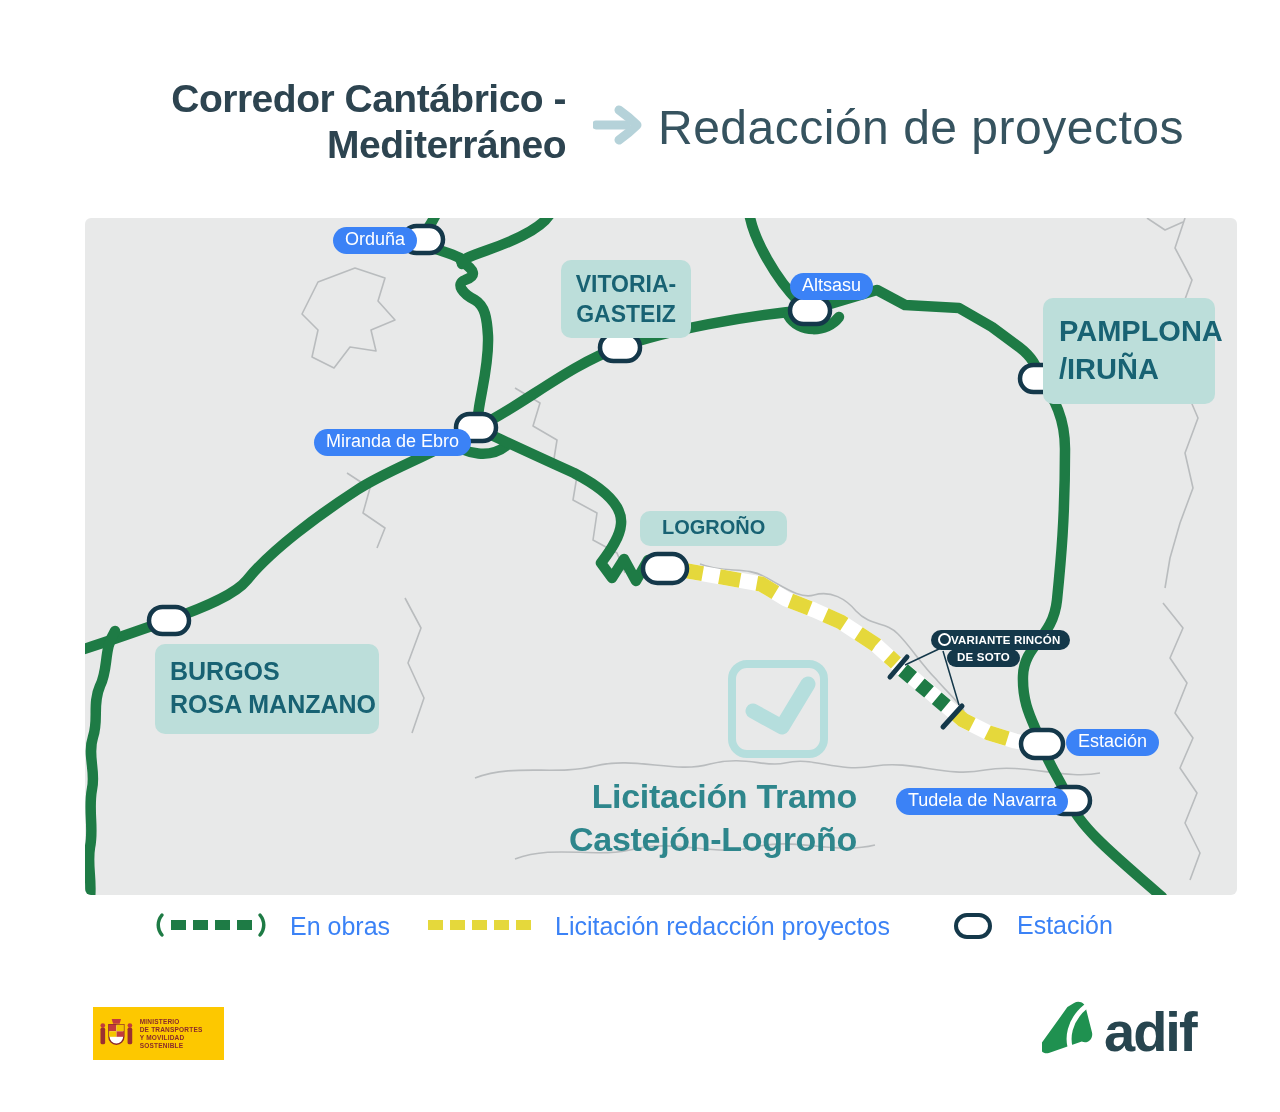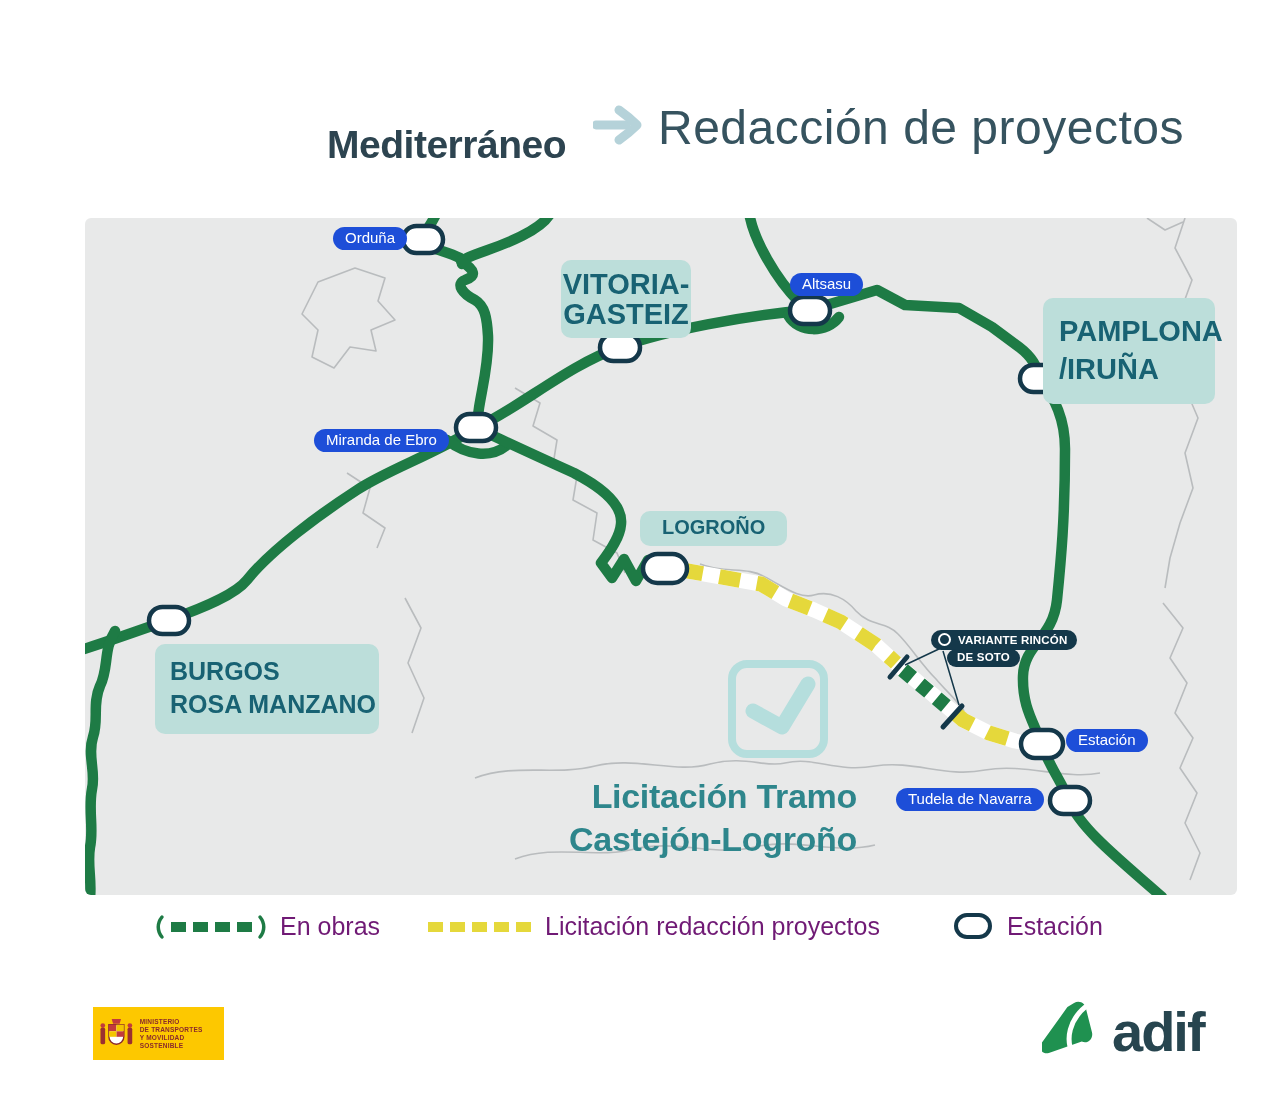--- a/index.html
+++ b/index.html
@@ -11,67 +11,67 @@
          font-size:39px;line-height:46px;font-weight:700;color:#2d4450;letter-spacing:-0.5px;}
   .arrow-svg{position:absolute;left:593px;top:104px;}
   .subtitle{position:absolute;left:658px;top:100px;font-size:48px;font-weight:300;
             color:#36535f;letter-spacing:0.5px;}
 
   
   .map{position:absolute;left:85px;top:218px;width:1152px;height:677px;
        background:#e8e9e9;border-radius:6px;overflow:hidden;}
   .map-svg{position:absolute;left:0;top:0;}
 
-  .city-pill{position:absolute;background:#1d4ed8;color:#ffffff;font-size:15px;
+  .city-pill{position:absolute;background:#3b82f6;color:#ffffff;font-size:18px;
              padding:2px 12px 4px;border-radius:15px;white-space:nowrap;}
   .city-big{position:absolute;background:#bcdeda;color:#186273;font-weight:700;
             border-radius:10px;white-space:nowrap;}
   .box-vitoria{left:476px;top:42px;width:130px;padding:9px 0;text-align:center;
-               font-size:29px;line-height:30px;}
+               font-size:23px;line-height:30px;}
   .box-pamplona{left:958px;top:80px;width:156px;padding:14px 0 16px 16px;
                 font-size:29px;line-height:38px;}
   .box-logrono{left:555px;top:293px;padding:5px 22px 7px;font-size:20px;}
   .box-burgos{left:70px;top:426px;width:209px;padding:11px 0 13px 15px;
               font-size:25px;line-height:33px;}
 
   .variante{position:absolute;left:846px;top:412px;font-size:11.5px;font-weight:700;
             color:#ffffff;letter-spacing:0.2px;}
-  .variante-row1{display:inline-flex;align-items:center;gap:7px;background:#14384a;
+  .variante-row1{display:inline-flex;align-items:center;gap:0;background:#14384a;
                  border-radius:13px;padding:3px 10px 4px 7px;}
   .variante-dot{width:9px;height:9px;border:2px solid #fff;border-radius:50%;flex:0 0 auto;}
   .variante-row2{display:inline-block;background:#14384a;border-radius:11px;
                  padding:2px 10px 4px;margin:-1px 12px 0 16px;}
 
   .checkbox-svg{position:absolute;left:642px;top:441px;}
   .highlight{position:absolute;left:372px;top:557px;width:400px;text-align:right;
              font-size:34px;line-height:43px;font-weight:700;color:#2e868c;letter-spacing:-0.3px;}
 
   
-  .legend-item{position:absolute;display:flex;align-items:center;gap:13px;
-               font-size:25px;color:#701a75;}
+  .legend-item{position:absolute;display:flex;align-items:flex-start;gap:23px;
+               font-size:25px;color:#3b82f6;}
   .legend-1{left:155px;top:912px;}
   .legend-2{left:428px;top:912px;}
   .legend-3{left:952px;top:911px;}
 
   
   .ministry{position:absolute;left:93px;top:1007px;width:131px;height:53px;background:#fdc800;
             display:flex;align-items:center;}
   .ministry-text{font-size:6.5px;line-height:8px;font-weight:700;color:#8a2a2b;
                  letter-spacing:0.2px;}
-  .adif{position:absolute;left:1042px;top:1000px;display:flex;gap:10px;}
+  .adif{position:absolute;left:1042px;top:1000px;display:flex;gap:2px;}
   .adif-word{font-size:56px;font-weight:800;color:#27454f;letter-spacing:-2px;
              line-height:64px;}
 </style>
 </head>
 <body>
 
 <div class="page">
 
   <div class="title">
-    <br>
+    <span>Corredor Cantábrico -</span><br>
     <span>Mediterráneo</span>
   </div>
 
   <svg class="arrow-svg" width="52" height="42" viewBox="0 0 52 42">
     <g fill="none" stroke="#b5d2d9" stroke-width="9" stroke-linecap="round" stroke-linejoin="round">
       <path d="M3,21 H33"></path>
       <path d="M26,6 C33,11 40,17 44,21 C40,25 33,31 26,36"></path>
     </g>
   </svg>
 

